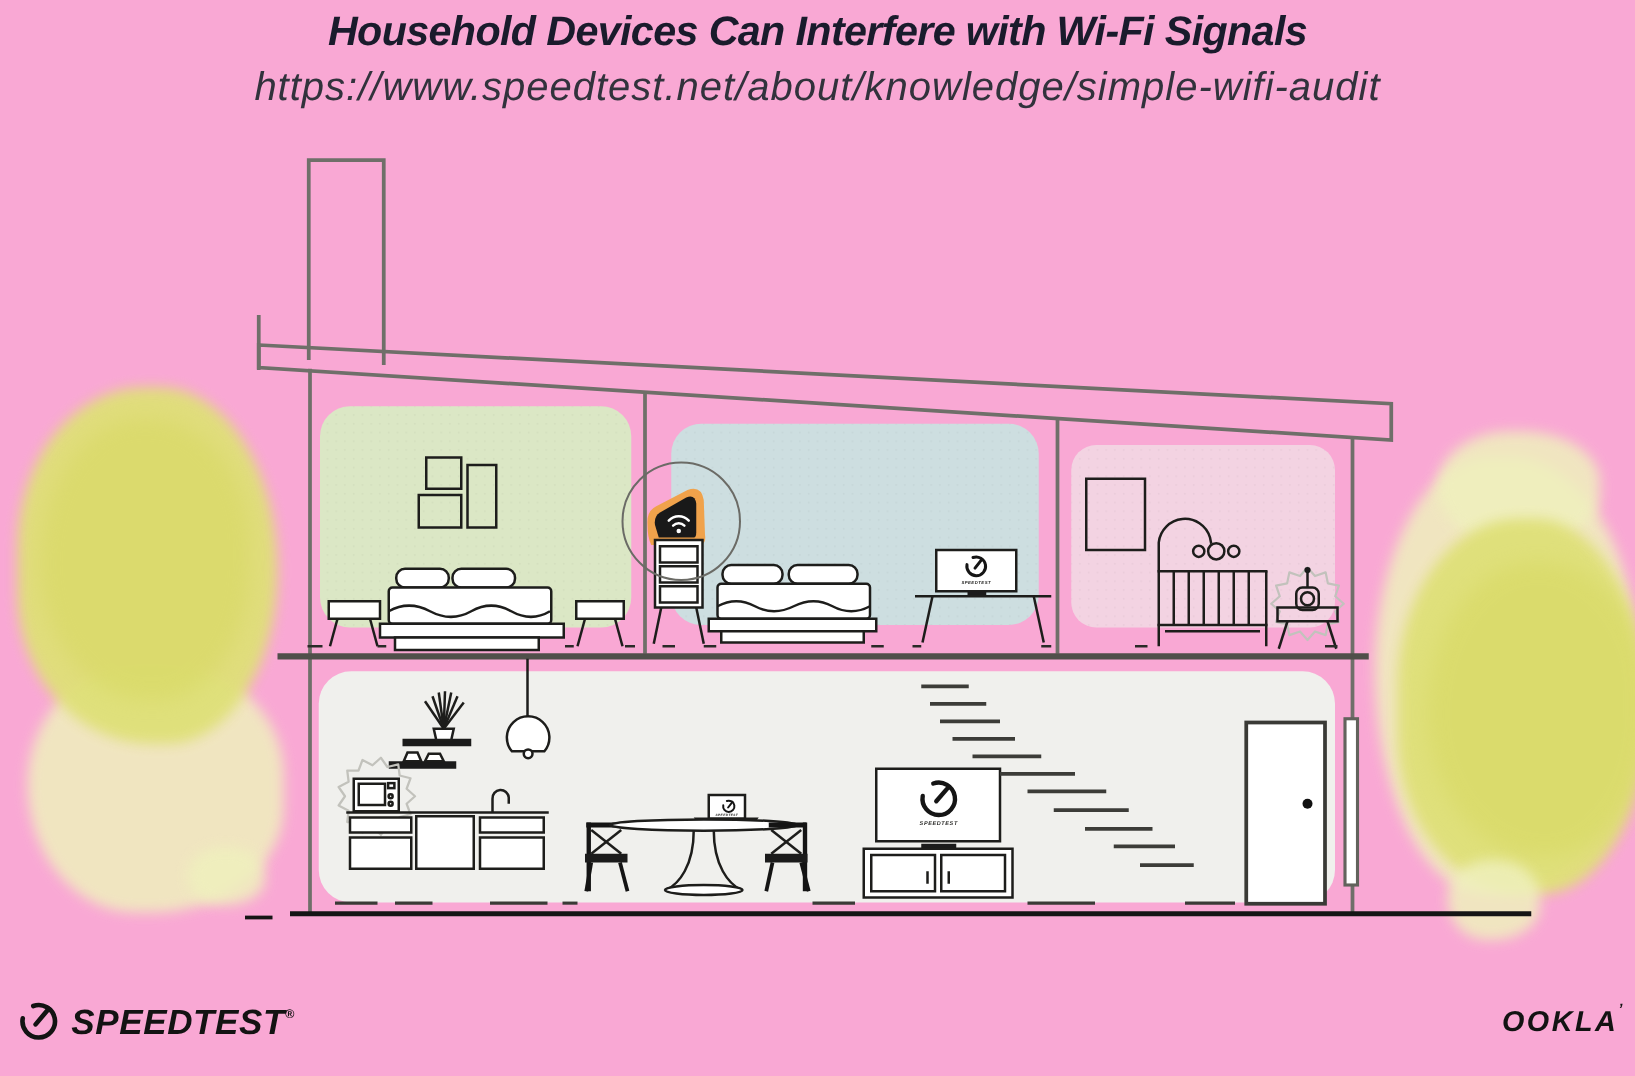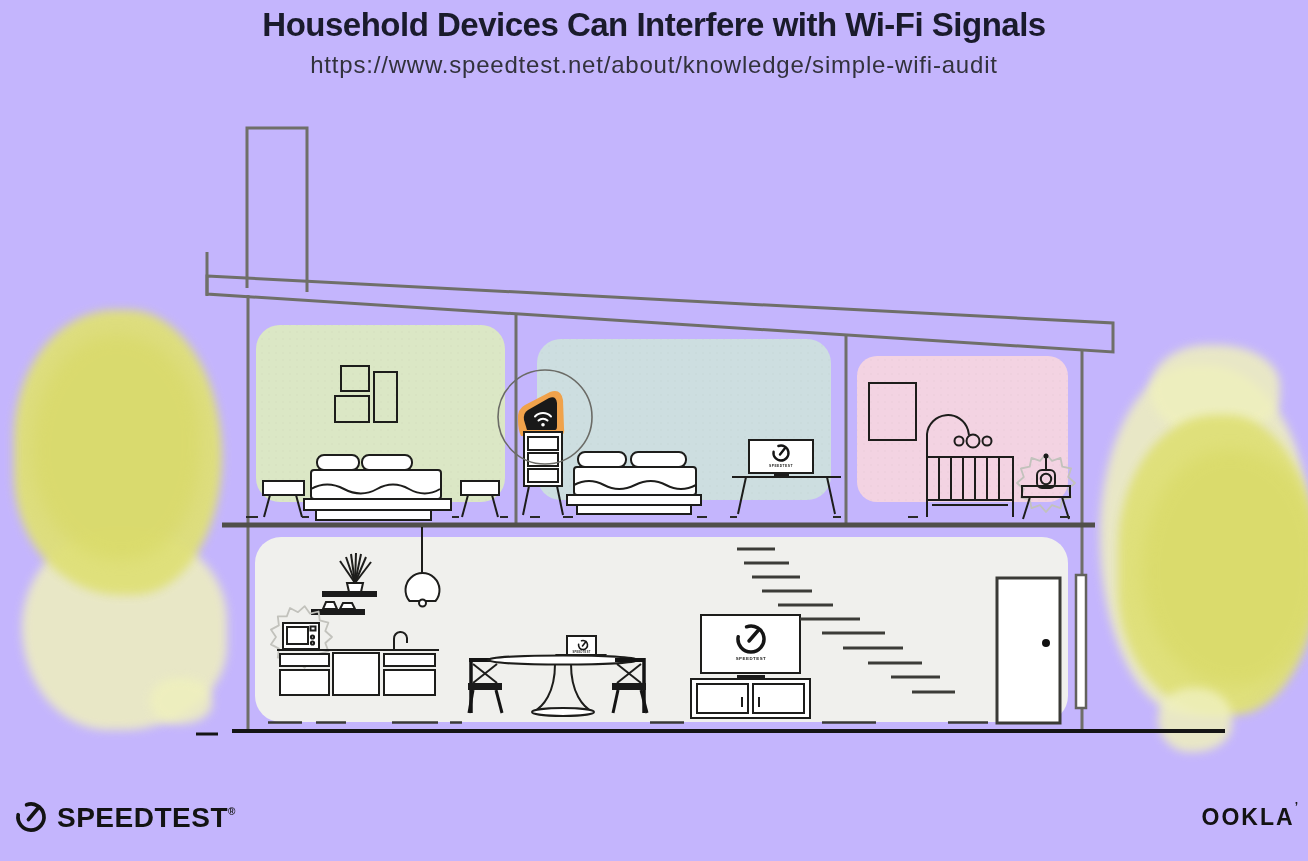--- a/index.html
+++ b/index.html
@@ -1,21 +1,21 @@
 <!DOCTYPE html>
 <html><head>
 <meta charset="utf-8">
 <style>
   html,body{margin:0;padding:0;background:#ffffff;}
-  .stage{position:relative;width:1308px;height:861px;background:#c4b5fd;overflow:hidden;
-         font-family:"Liberation Sans",sans-serif;}
+  .stage{position:relative;width:1308px;height:861px;background:#f9a8d4;overflow:hidden;
+         font-family:"Liberation Sans",sans-serif;font-style:italic;}
   
   .hdr{position:absolute;left:0;top:0;width:1308px;text-align:center;}
   .hdr h1{margin:6px 0 0 0;font-size:33px;font-weight:bold;letter-spacing:-.5px;color:#1a1b2c;}
-  .hdr .url{margin-top:7px;font-size:24px;font-weight:400;letter-spacing:.8px;color:#32323c;}
+  .hdr .url{margin-top:7px;font-size:32px;font-weight:400;letter-spacing:.8px;color:#32323c;}
   
   .blob{position:absolute;filter:blur(5px);}
   .b-wash{background:#eff0bd;opacity:.85;border-radius:48% 52% 55% 45%/52% 48% 45% 55%;}
   .b-core{background:#dfe078;opacity:.95;border-radius:52% 48% 45% 55%/48% 55% 52% 45%;}
   .b-dark{background:#d7d861;opacity:.55;border-radius:50% 50% 46% 54%/54% 46% 50% 50%;filter:blur(8px);}
   
   svg.house{position:absolute;left:0;top:0;}
   .struct{stroke:#6f6f69;stroke-width:3;fill:none;}
   .ink{stroke:#1d1d1b;stroke-width:2;fill:none;}
   .inkf{stroke:#1d1d1b;stroke-width:2;fill:#ffffff;}

